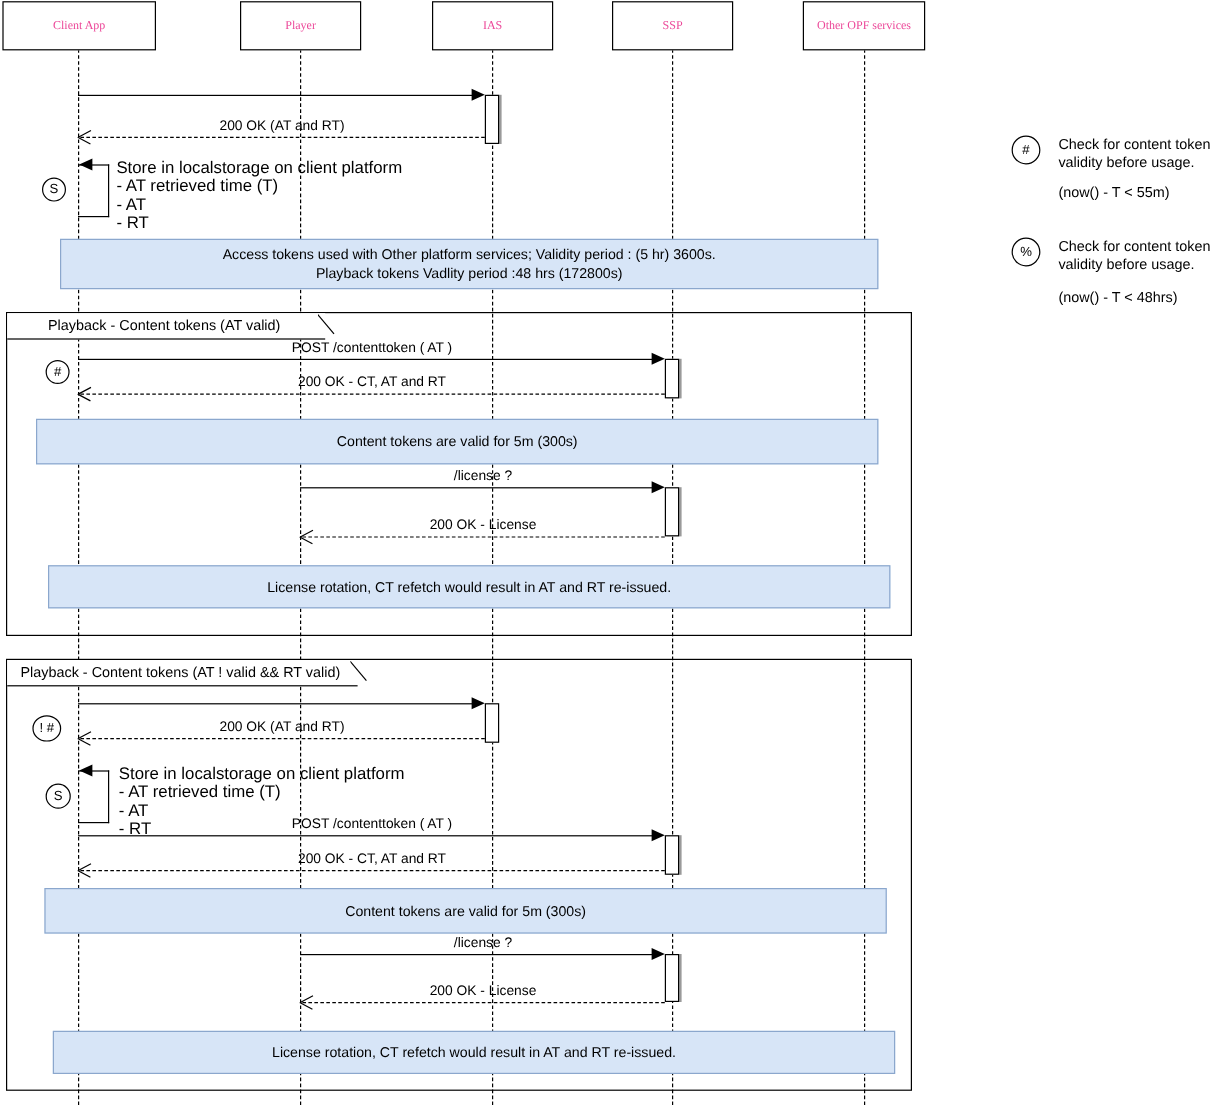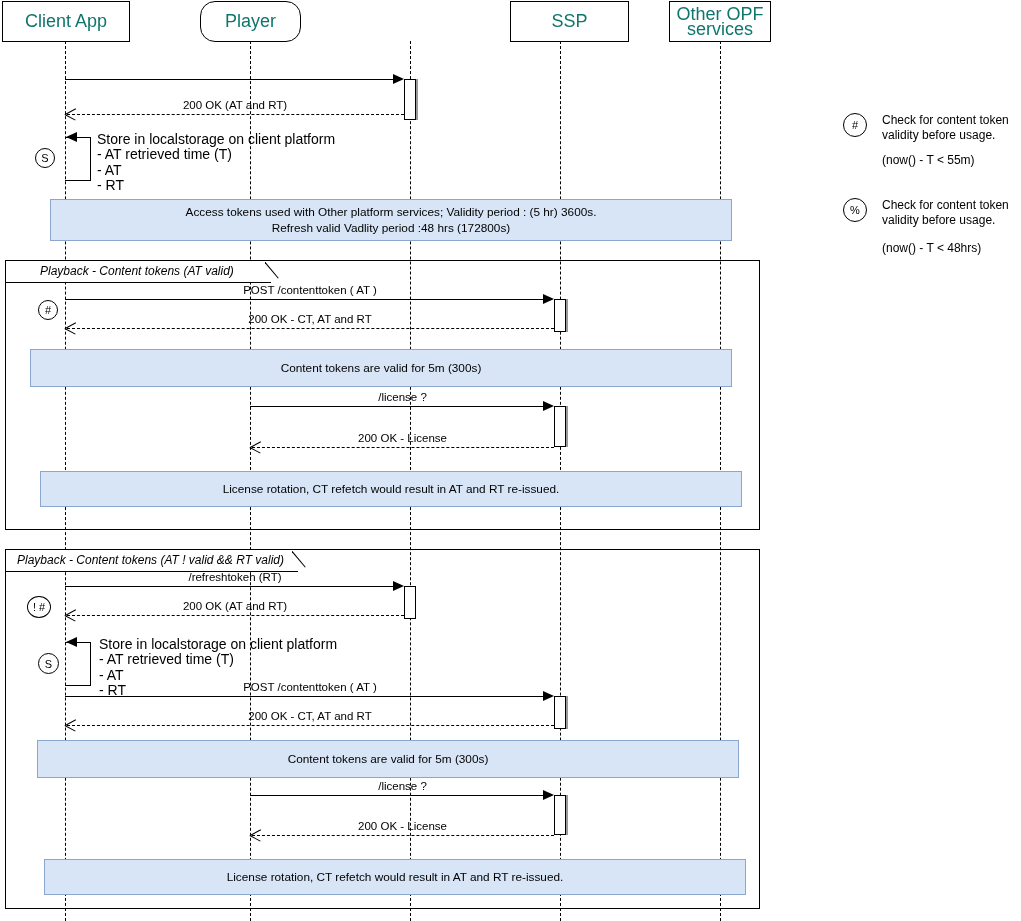--- a/index.html
+++ b/index.html
@@ -20,23 +20,24 @@
   
   .participant{
     position:absolute;
     border:1.4px solid #000;
     background:#fff;
     box-sizing:border-box;
     display:flex;
     align-items:center;
     justify-content:center;
     text-align:center;
-    font-size:18px;
+    font-size:10px;
     line-height:15px;
-    color:#0f766e;
+    color:#ec4899;
+    font-family:Liberation Serif, serif;
   }
 
   
   .lifeline{
     position:absolute;
     width:0;
     border-left:1.4px dashed #000;
   }
 
   
@@ -168,21 +169,20 @@
     border-top:1.4px solid #000;
     transform-origin:0 0;
     transform:rotate(50deg);
   }
   .frag-label{
     position:absolute;
     font-size:12px;
     line-height:14px;
     white-space:nowrap;
     color:#000;
-    font-style:italic;
   }
 
   
   .legend-item{position:absolute;}
   .legend-text{
     position:absolute;
     font-size:12px;
     line-height:15px;
     width:135px;
     color:#000;
@@ -202,24 +202,27 @@
 
   <div class="lifeline" style="left:65px;  top:41px; height:880px;"></div>
   <div class="lifeline" style="left:250px; top:41px; height:880px;"></div>
   <div class="lifeline" style="left:410px; top:41px; height:880px;"></div>
   <div class="lifeline" style="left:560px; top:41px; height:880px;"></div>
   <div class="lifeline" style="left:720px; top:41px; height:880px;"></div>
 
   <div class="participant" style="left:2px; top:1px; width:128px; height:41px;">
     <span>Client App</span>
   </div>
-  <div class="participant" style="left:200px; top:1px; width:101px; height:41px;border-radius:15px;">
+  <div class="participant" style="left:200px; top:1px; width:101px; height:41px;">
     <span>Player</span>
   </div>
-  <div class="participant" style="left:510px; top:1px; width:119px; height:41px;">
+  <div class="participant" style="left:360px; top:1px; width:101px; height:41px;">
+    <span>IAS</span>
+  </div>
+  <div class="participant" style="left:510px; top:1px; width:101px; height:41px;">
     <span>SSP</span>
   </div>
   <div class="participant" style="left:669px; top:1px; width:102px; height:41px; padding:0 6px;">
     <span>Other OPF services</span>
   </div>
 
   <div class="activation" style="left:404px; top:79px; width:12px; height:41px;"></div>
 
   <div class="msg-line" style="left:65px; top:79px; width:330px;"></div>
   <div class="arrow-solid" style="left:393px; top:74px;"></div>
@@ -235,21 +238,21 @@
   <div class="selfloop-arrow" style="left:66px; top:132px;"></div>
   <div class="selftext" style="left:97px; top:132px;">
     <div>Store in localstorage on client platform</div>
     <div>- AT retrieved time (T)</div>
     <div>- AT</div>
     <div>- RT</div>
   </div>
 
   <div class="note" style="left:50px; top:199px; width:682px; height:42px; flex-direction:column;">
     <div>Access tokens used with Other platform services; Validity period : (5 hr) 3600s.</div>
-    <div>Refresh valid Vadlity period :48 hrs (172800s)</div>
+    <div>Playback tokens Vadlity period :48 hrs (172800s)</div>
   </div>
 
   <div class="fragment" style="left:5px; top:260px; width:755px; height:270px;"></div>
   <div class="frag-tab" style="left:6px; top:261px; width:265px; height:22px;"></div>
   <div class="frag-tab-cut" style="left:265px; top:261px;"></div>
   <div class="frag-label" style="left:40px; top:264px;">Playback - Content tokens (AT valid)</div>
 
   <div class="marker" style="left:38px; top:300px; width:20px; height:20px;">
     <span>#</span>
   </div>
@@ -286,21 +289,20 @@
   <div class="frag-tab" style="left:6px; top:550px; width:292px; height:22px;"></div>
   <div class="frag-tab-cut" style="left:292px; top:550px;"></div>
   <div class="frag-label" style="left:17px; top:553px;">Playback - Content tokens (AT ! valid &amp;&amp; RT valid)</div>
 
   <div class="marker" style="left:27px; top:596px; width:24px; height:22px;">
     <span>! #</span>
   </div>
 
   <div class="activation noshadow" style="left:404px; top:586px; width:12px; height:33px;"></div>
 
-  <div class="msg-label" style="left:65px; top:571px; width:340px;">/refreshtoken (RT)</div>
   <div class="msg-line" style="left:65px; top:586px; width:330px;"></div>
   <div class="arrow-solid" style="left:393px; top:581px;"></div>
 
   <div class="msg-label" style="left:65px; top:600px; width:340px;">200 OK (AT and RT)</div>
   <div class="msg-line dashed" style="left:67px; top:615px; width:337px;"></div>
   <div class="arrow-open-left" style="left:65px; top:610px;"></div>
 
   <div class="marker" style="left:38px; top:653px; width:21px; height:21px;">
     <span>S</span>
   </div>

